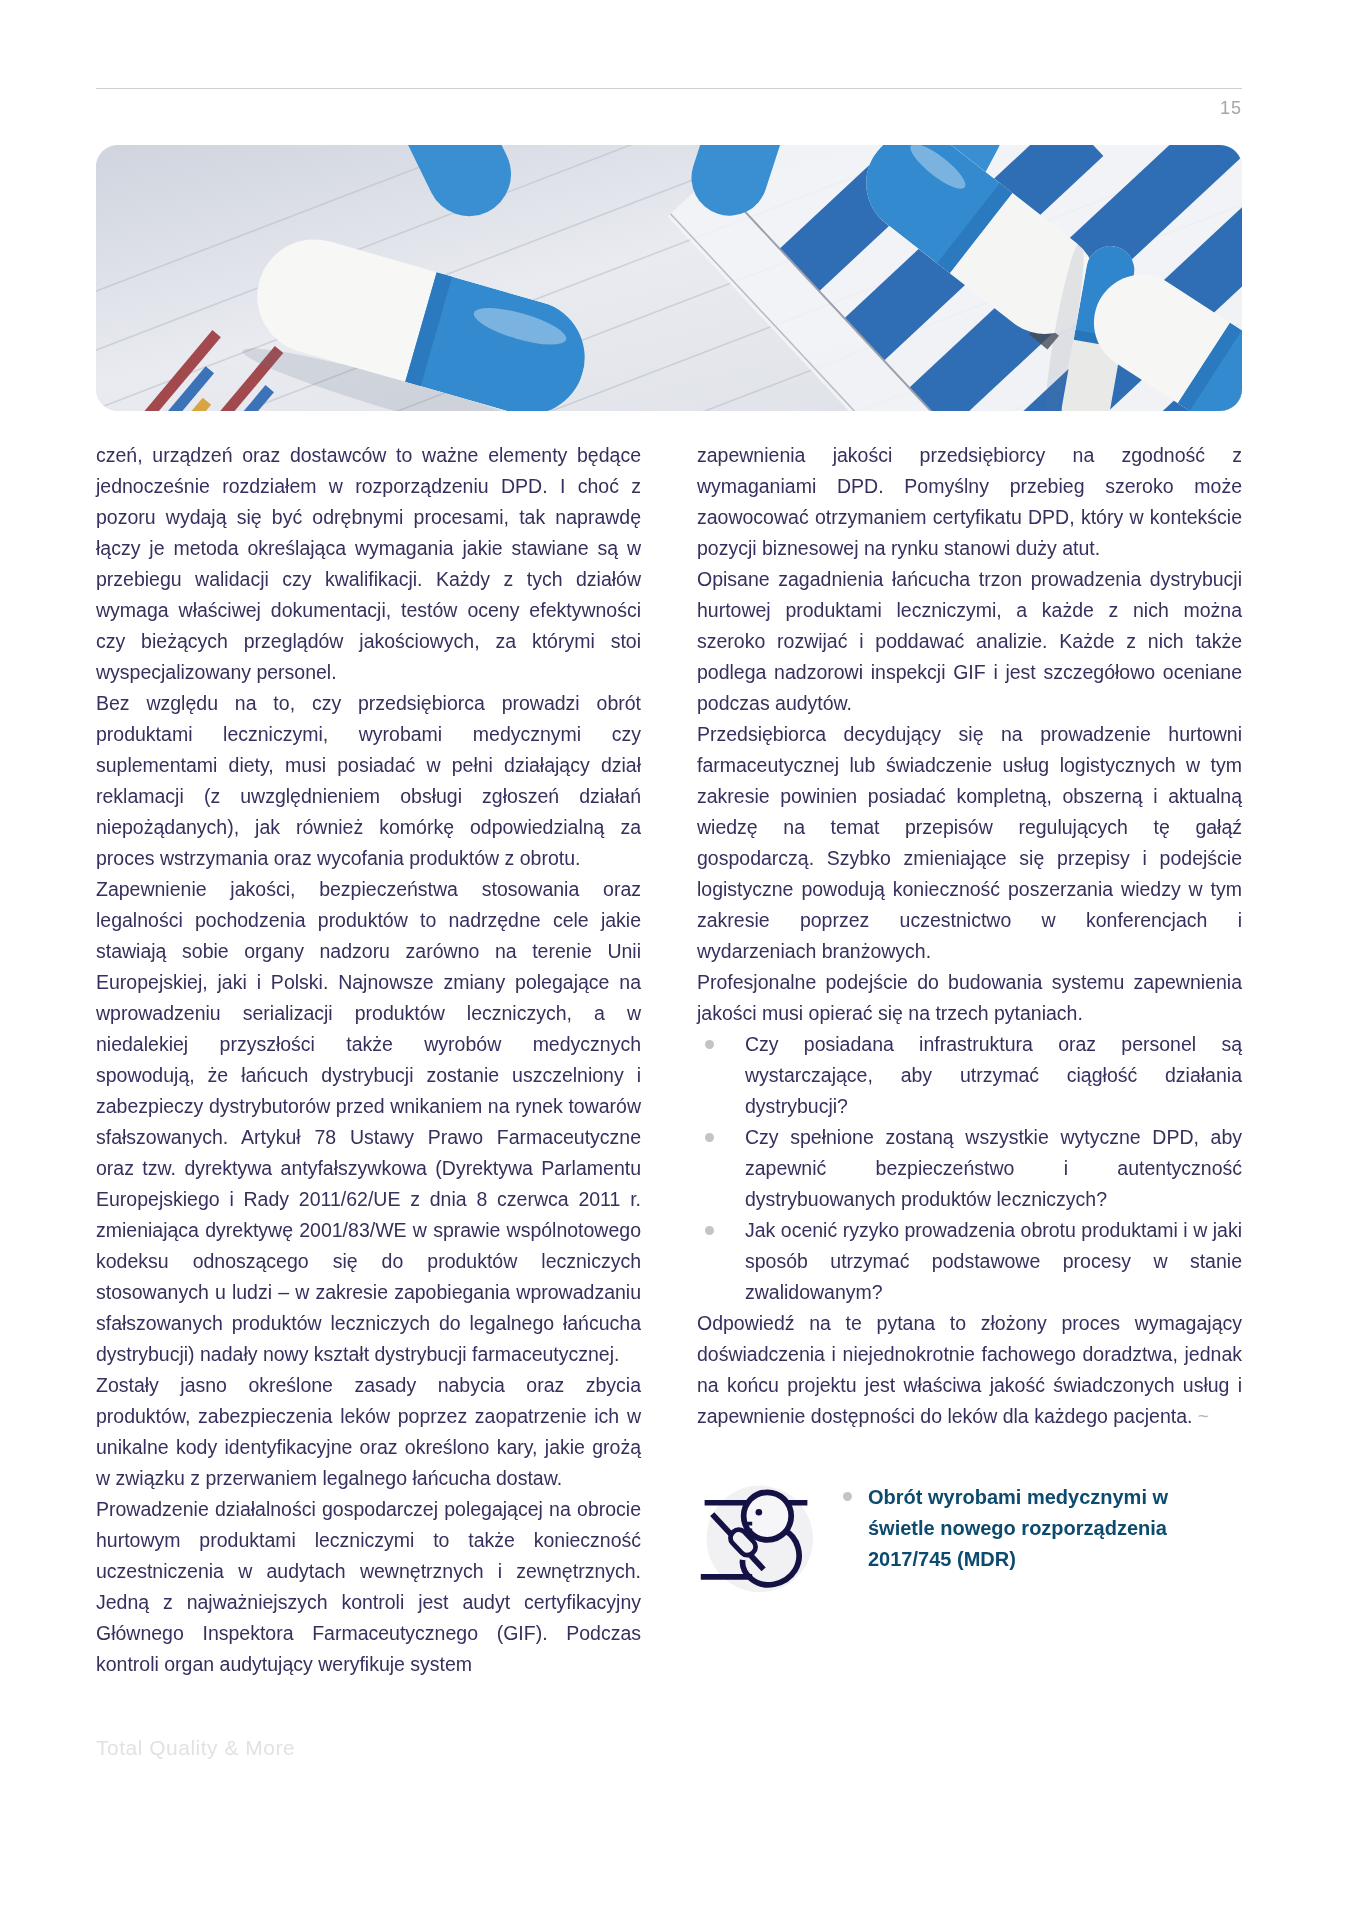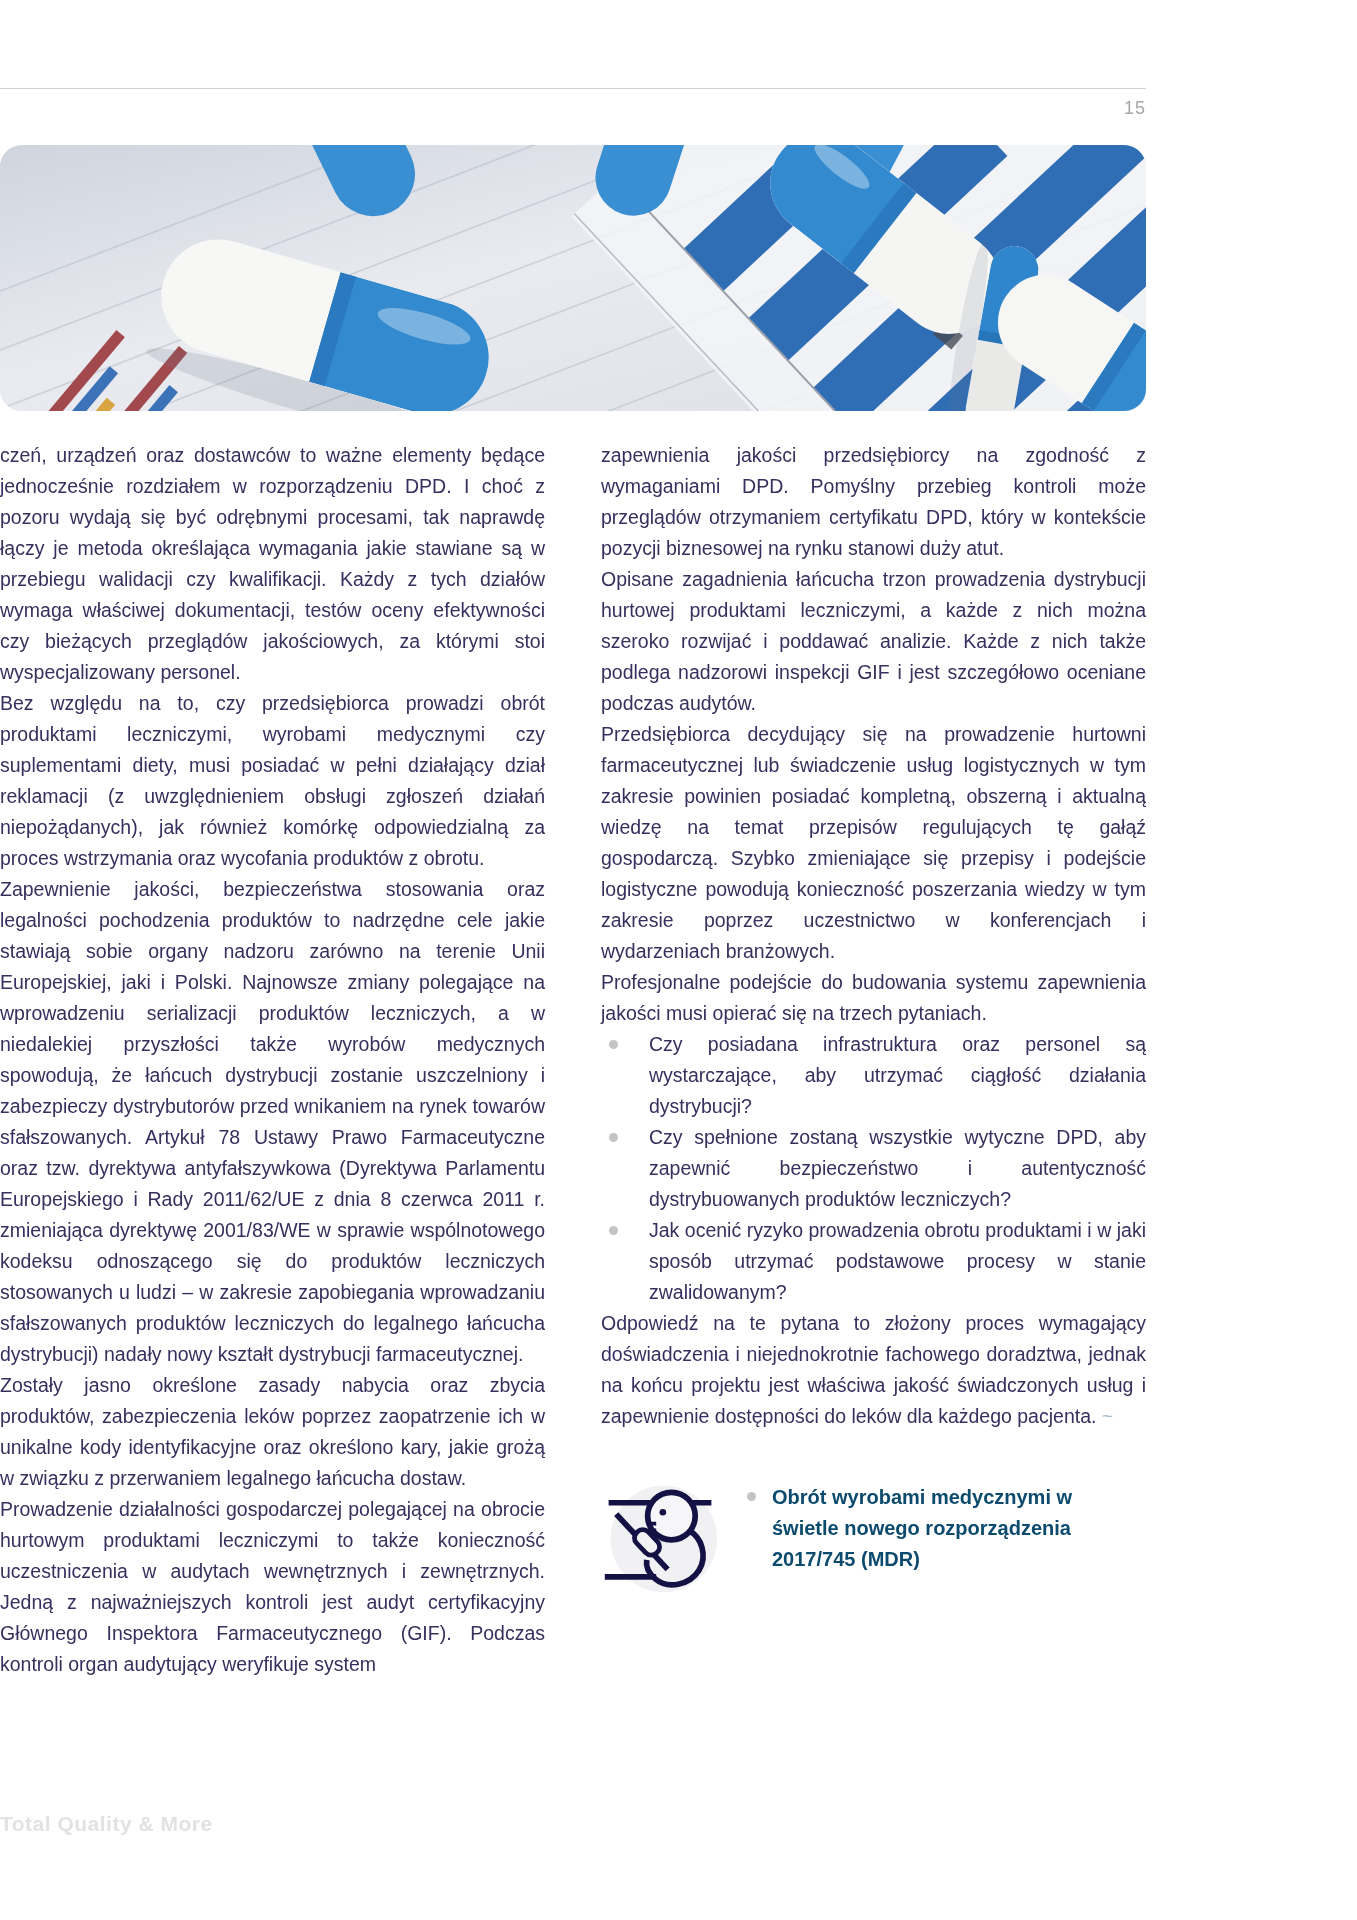--- a/index.html
+++ b/index.html
@@ -1,38 +1,38 @@
 <!DOCTYPE html>
 <html><head>
 <meta charset="utf-8">
 <style>
   html,body{margin:0;padding:0;background:#ffffff;}
   body{width:1357px;height:1920px;overflow:hidden;font-family:"Liberation Sans",sans-serif;}
-  .page{position:relative;width:1146px;height:1364px;}
+  .page{position:relative;width:1146px;height:1364px;margin-left:96px;}
   .top-rule{position:absolute;top:88px;left:0;width:1146px;height:1px;background:#cfcfcf;}
   .page-num{position:absolute;top:98px;right:0;font-size:18px;color:#a6a6a6;letter-spacing:1px;}
   .hero{position:absolute;top:145px;left:0;width:1146px;height:266px;border-radius:22px;overflow:hidden;margin:0;background:#dfe2e9;}
   .hero svg{display:block;width:1146px;height:266px;}
   .hero text{font-family:"Liberation Sans",sans-serif;}
   .columns{position:absolute;top:440px;left:0;width:1146px;display:flex;gap:56px;}
   .col{width:550px;font-size:19.5px;line-height:31px;color:#35305e;text-align:justify;}
   .col p{margin:0;}
   .space-above{margin-top:32px;}
   ul.qs{list-style:none;margin:0;padding:0 0 0 48px;}
   ul.qs li{position:relative;text-align:justify;}
   ul.qs li::before{content:"";position:absolute;left:-40px;top:11px;width:9px;height:9px;border-radius:50%;background:#c4c4c4;}
   .endmark{color:#a9bccb;}
   .training{margin-top:46px;display:flex;align-items:flex-start;}
   .training-icon{width:118px;height:118px;flex:none;}
   .training-text{margin-left:26px;padding-top:4px;}
   .training-label{color:#9b9b9b;font-size:20px;margin:0 0 10px;text-align:left;}
   .training-item{display:flex;}
   .training-item .dot{width:9px;height:9px;border-radius:50%;background:#c4c4c4;margin:10px 16px 0 2px;flex:none;}
   .training-title{font-weight:bold;color:#0c4a6e;font-size:20px;line-height:31px;max-width:345px;text-align:left;margin:0;}
-  .footer{position:absolute;top:1812px;left:0;font-size:21px;font-weight:bold;letter-spacing:0.5px;color:#e2e2e2;}
+  .footer{position:absolute;top:1736px;left:0;font-size:21px;font-weight:normal;letter-spacing:0.5px;color:#e2e2e2;}
 </style>
 </head>
 <body>
 
 <div class="page">
 
   <div class="top-rule"></div>
   <div class="page-num">15</div>
 
   <figure class="hero">
@@ -147,21 +147,21 @@
 
     <div class="col">
       <p>czeń, urządzeń oraz dostawców to ważne elementy będące jednocześnie rozdziałem w rozporządzeniu DPD. I choć z pozoru wydają się być odrębnymi procesami, tak naprawdę łączy je metoda określająca wymagania jakie stawiane są w przebiegu walidacji czy kwalifikacji. Każdy z tych działów wymaga właściwej dokumentacji, testów oceny efektywności czy bieżących przeglądów jakościowych, za którymi stoi wyspecjalizowany personel.</p>
       <p>Bez względu na to, czy przedsiębiorca prowadzi obrót produktami leczniczymi, wyrobami medycznymi czy suplementami diety, musi posiadać w pełni działający dział reklamacji (z uwzględnieniem obsługi zgłoszeń działań niepożądanych), jak również komórkę odpowiedzialną za proces wstrzymania oraz wycofania produktów z obrotu.</p>
       <p>Zapewnienie jakości, bezpieczeństwa stosowania oraz legalności pochodzenia produktów to nadrzędne cele jakie stawiają sobie organy nadzoru zarówno na terenie Unii Europejskiej, jaki i Polski. Najnowsze zmiany polegające na wprowadzeniu serializacji produktów leczniczych, a w niedalekiej przyszłości także wyrobów medycznych spowodują, że łańcuch dystrybucji zostanie uszczelniony i zabezpieczy dystrybutorów przed wnikaniem na rynek towarów sfałszowanych. Artykuł 78 Ustawy Prawo Farmaceutyczne oraz tzw. dyrektywa antyfałszywkowa (Dyrektywa Parlamentu Europejskiego i Rady 2011/62/UE z dnia 8 czerwca 2011 r. zmieniająca dyrektywę 2001/83/WE w sprawie wspólnotowego kodeksu odnoszącego się do produktów leczniczych stosowanych u ludzi – w zakresie zapobiegania wprowadzaniu sfałszowanych produktów leczniczych do legalnego łańcucha dystrybucji) nadały nowy kształt dystrybucji farmaceutycznej.</p>
       <p class="space-above">Zostały jasno określone zasady nabycia oraz zbycia produktów, zabezpieczenia leków poprzez zaopatrzenie ich w unikalne kody identyfikacyjne oraz określono kary, jakie grożą w związku z przerwaniem legalnego łańcucha dostaw.</p>
       <p>Prowadzenie działalności gospodarczej polegającej na obrocie hurtowym produktami leczniczymi to także konieczność uczestniczenia w audytach wewnętrznych i zewnętrznych. Jedną z najważniejszych kontroli jest audyt certyfikacyjny Głównego Inspektora Farmaceutycznego (GIF). Podczas kontroli organ audytujący weryfikuje system</p>
     </div>
 
     <div class="col">
-      <p>zapewnienia jakości przedsiębiorcy na zgodność z wymaganiami DPD. Pomyślny przebieg kontroli może przeglądów otrzymaniem certyfikatu DPD, który w kontekście pozycji biznesowej na rynku stanowi duży atut.</p>
+      <p>zapewnienia jakości przedsiębiorcy na zgodność z wymaganiami DPD. Pomyślny przebieg szeroko może zaowocować otrzymaniem certyfikatu DPD, który w kontekście pozycji biznesowej na rynku stanowi duży atut.</p>
       <p>Opisane zagadnienia łańcucha trzon prowadzenia dystrybucji hurtowej produktami leczniczymi, a każde z nich można szeroko rozwijać i poddawać analizie. Każde z nich także podlega nadzorowi inspekcji GIF i jest szczegółowo oceniane podczas audytów.</p>
       <p>Przedsiębiorca decydujący się na prowadzenie hurtowni farmaceutycznej lub świadczenie usług logistycznych w tym zakresie powinien posiadać kompletną, obszerną i aktualną wiedzę na temat przepisów regulujących tę gałąź gospodarczą. Szybko zmieniające się przepisy i podejście logistyczne powodują konieczność poszerzania wiedzy w tym zakresie poprzez uczestnictwo w konferencjach i wydarzeniach branżowych.</p>
       <p class="space-above">Profesjonalne podejście do budowania systemu zapewnienia jakości musi opierać się na trzech pytaniach.</p>
       <ul class="qs">
         <li>Czy posiadana infrastruktura oraz personel są wystarczające, aby utrzymać ciągłość działania dystrybucji?</li>
         <li>Czy spełnione zostaną wszystkie wytyczne DPD, aby zapewnić bezpieczeństwo i autentyczność dystrybuowanych produktów leczniczych?</li>
         <li>Jak ocenić ryzyko prowadzenia obrotu produktami i w jaki sposób utrzymać podstawowe procesy w stanie zwalidowanym?</li>
       </ul>
       <p class="space-above"><span>Odpowiedź na te pytana to złożony proces wymagający doświadczenia i niejednokrotnie fachowego doradztwa, jednak na końcu projektu jest właściwa jakość świadczonych usług i zapewnienie dostępności do leków dla każdego pacjenta.</span> <span class="endmark">~</span></p>
 

